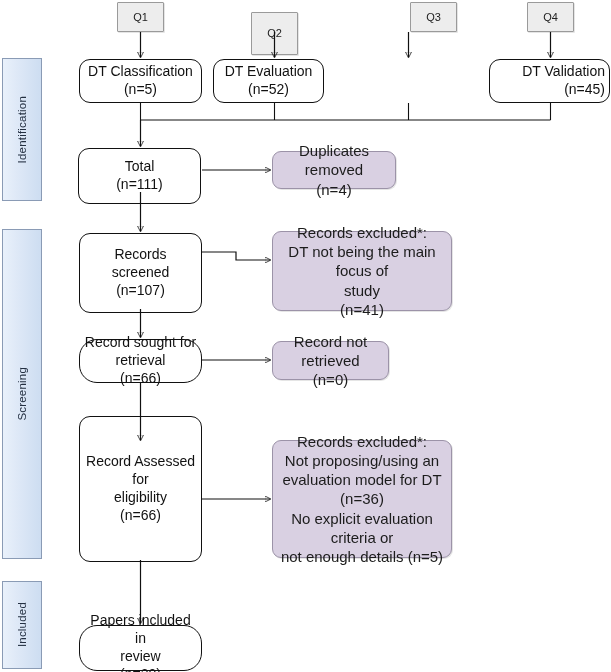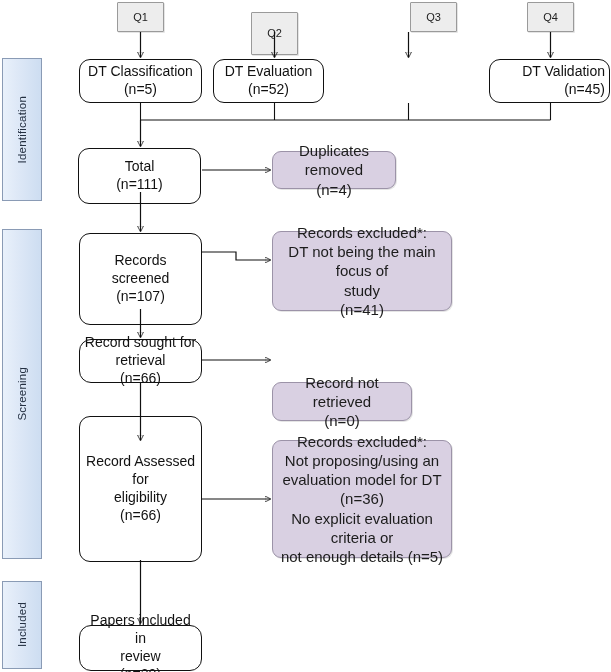--- a/index.html
+++ b/index.html
@@ -64,21 +64,21 @@
     box-shadow: 1px 1px 0 rgba(0,0,0,0.10);
   }
 
   .node.main {
     background: #ffffff;
     border: 1.3px solid #111111;
     border-radius: 11px;
     font-size: 14px;
     color: #111;
   }
-  .node.main.soft { border-radius: 12px; }
+  .node.main.soft { border-radius: 18px; }
 
   .node.excl {
     background: #d9d0e2;
     border: 1.2px solid #9c93a8;
     border-radius: 9px;
     font-size: 15px;
     color: #1c1c1c;
     box-shadow: 1px 1px 0 rgba(0,0,0,0.10);
   }
 
@@ -138,37 +138,37 @@
 
   <div class="node main" style="left:78px; top:148px; width:123px; height:56px;">
     <span class="node-text">Total
 (n=111)</span>
   </div>
   <div class="node excl" style="left:272px; top:151px; width:124px; height:38px;">
     <span class="node-text">Duplicates removed
 (n=4)</span>
   </div>
 
-  <div class="node main" style="left:79px; top:233px; width:123px; height:92px;">
+  <div class="node main" style="left:79px; top:233px; width:123px; height:80px;">
     <span class="node-text">Records screened
 (n=107)</span>
   </div>
   <div class="node excl" style="left:272px; top:231px; width:180px; height:80px;">
     <span class="node-text">Records excluded*:
 DT not being the main focus of
 study
 (n=41)</span>
   </div>
 
   <div class="node main soft" style="left:79px; top:339px; width:123px; height:44px;">
     <span class="node-text">Record sought for
 retrieval
 (n=66)</span>
   </div>
-  <div class="node excl" style="left:272px; top:341px; width:140px; height:39px;margin-top:41px;">
+  <div class="node excl" style="left:272px; top:341px; width:117px; height:39px;">
     <span class="node-text">Record not retrieved
 (n=0)</span>
   </div>
 
   <div class="node main" style="left:79px; top:416px; width:123px; height:146px;">
     <span class="node-text">Record Assessed for
 eligibility
 (n=66)</span>
   </div>
   <div class="node excl" style="left:272px; top:440px; width:180px; height:118px;">

